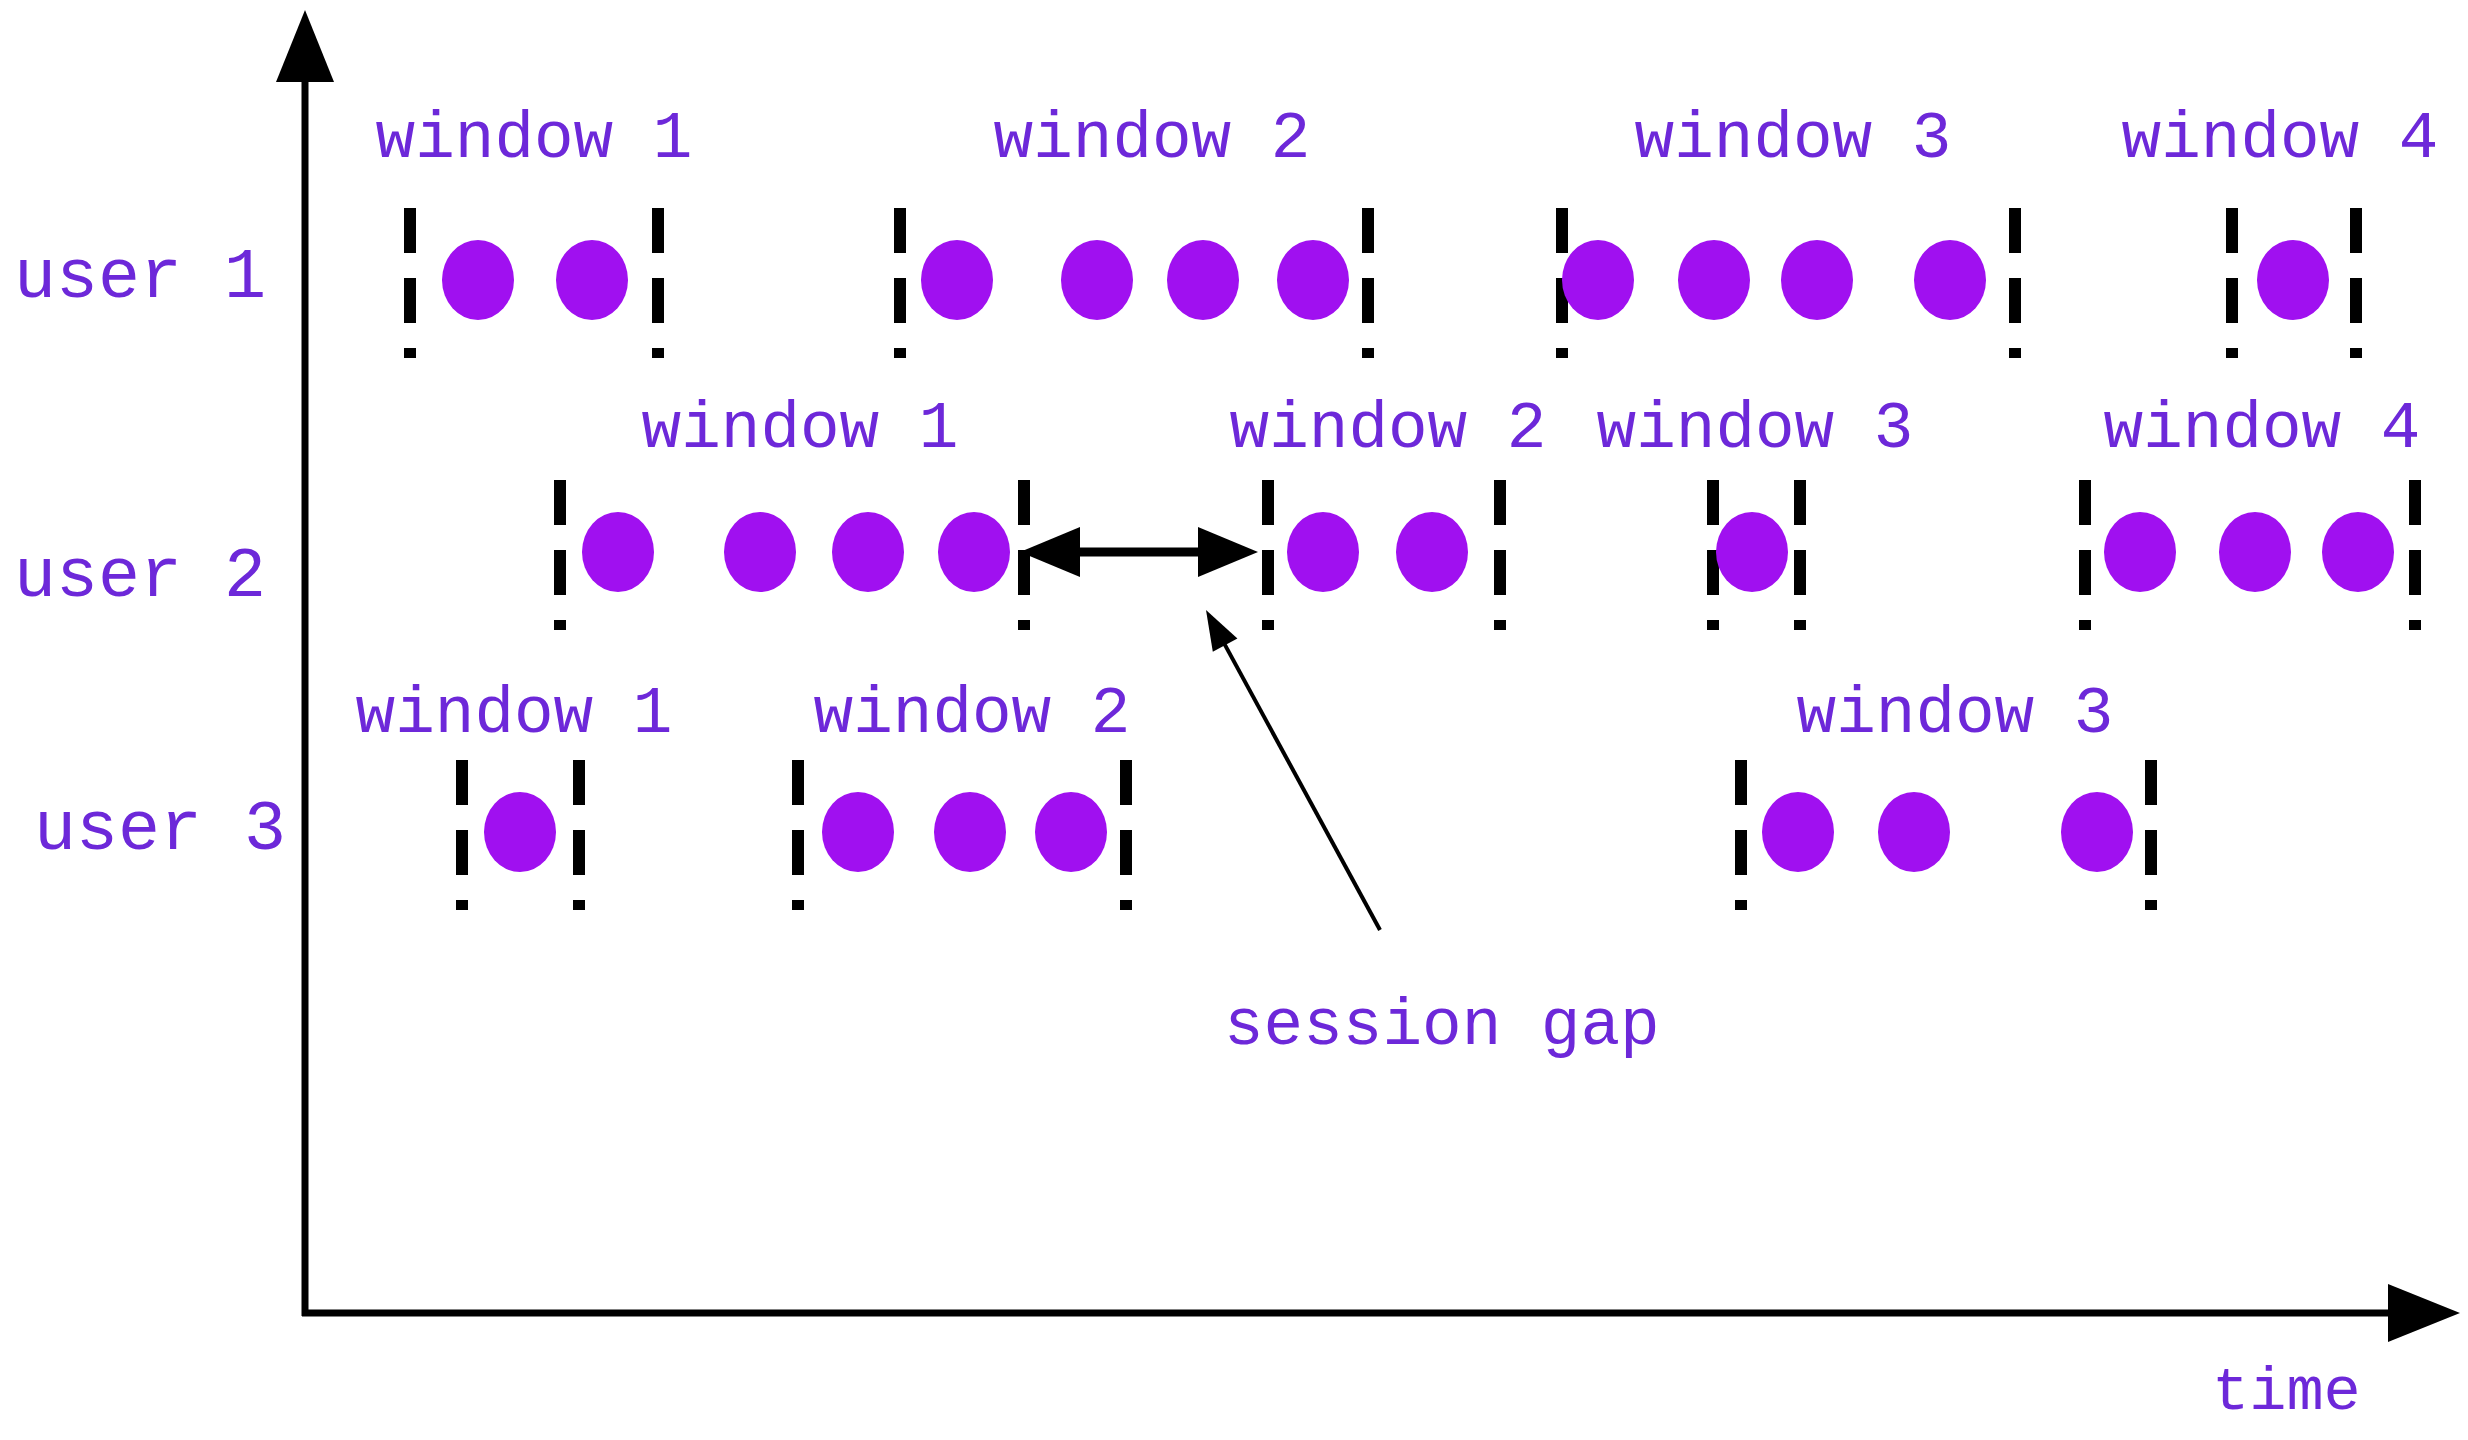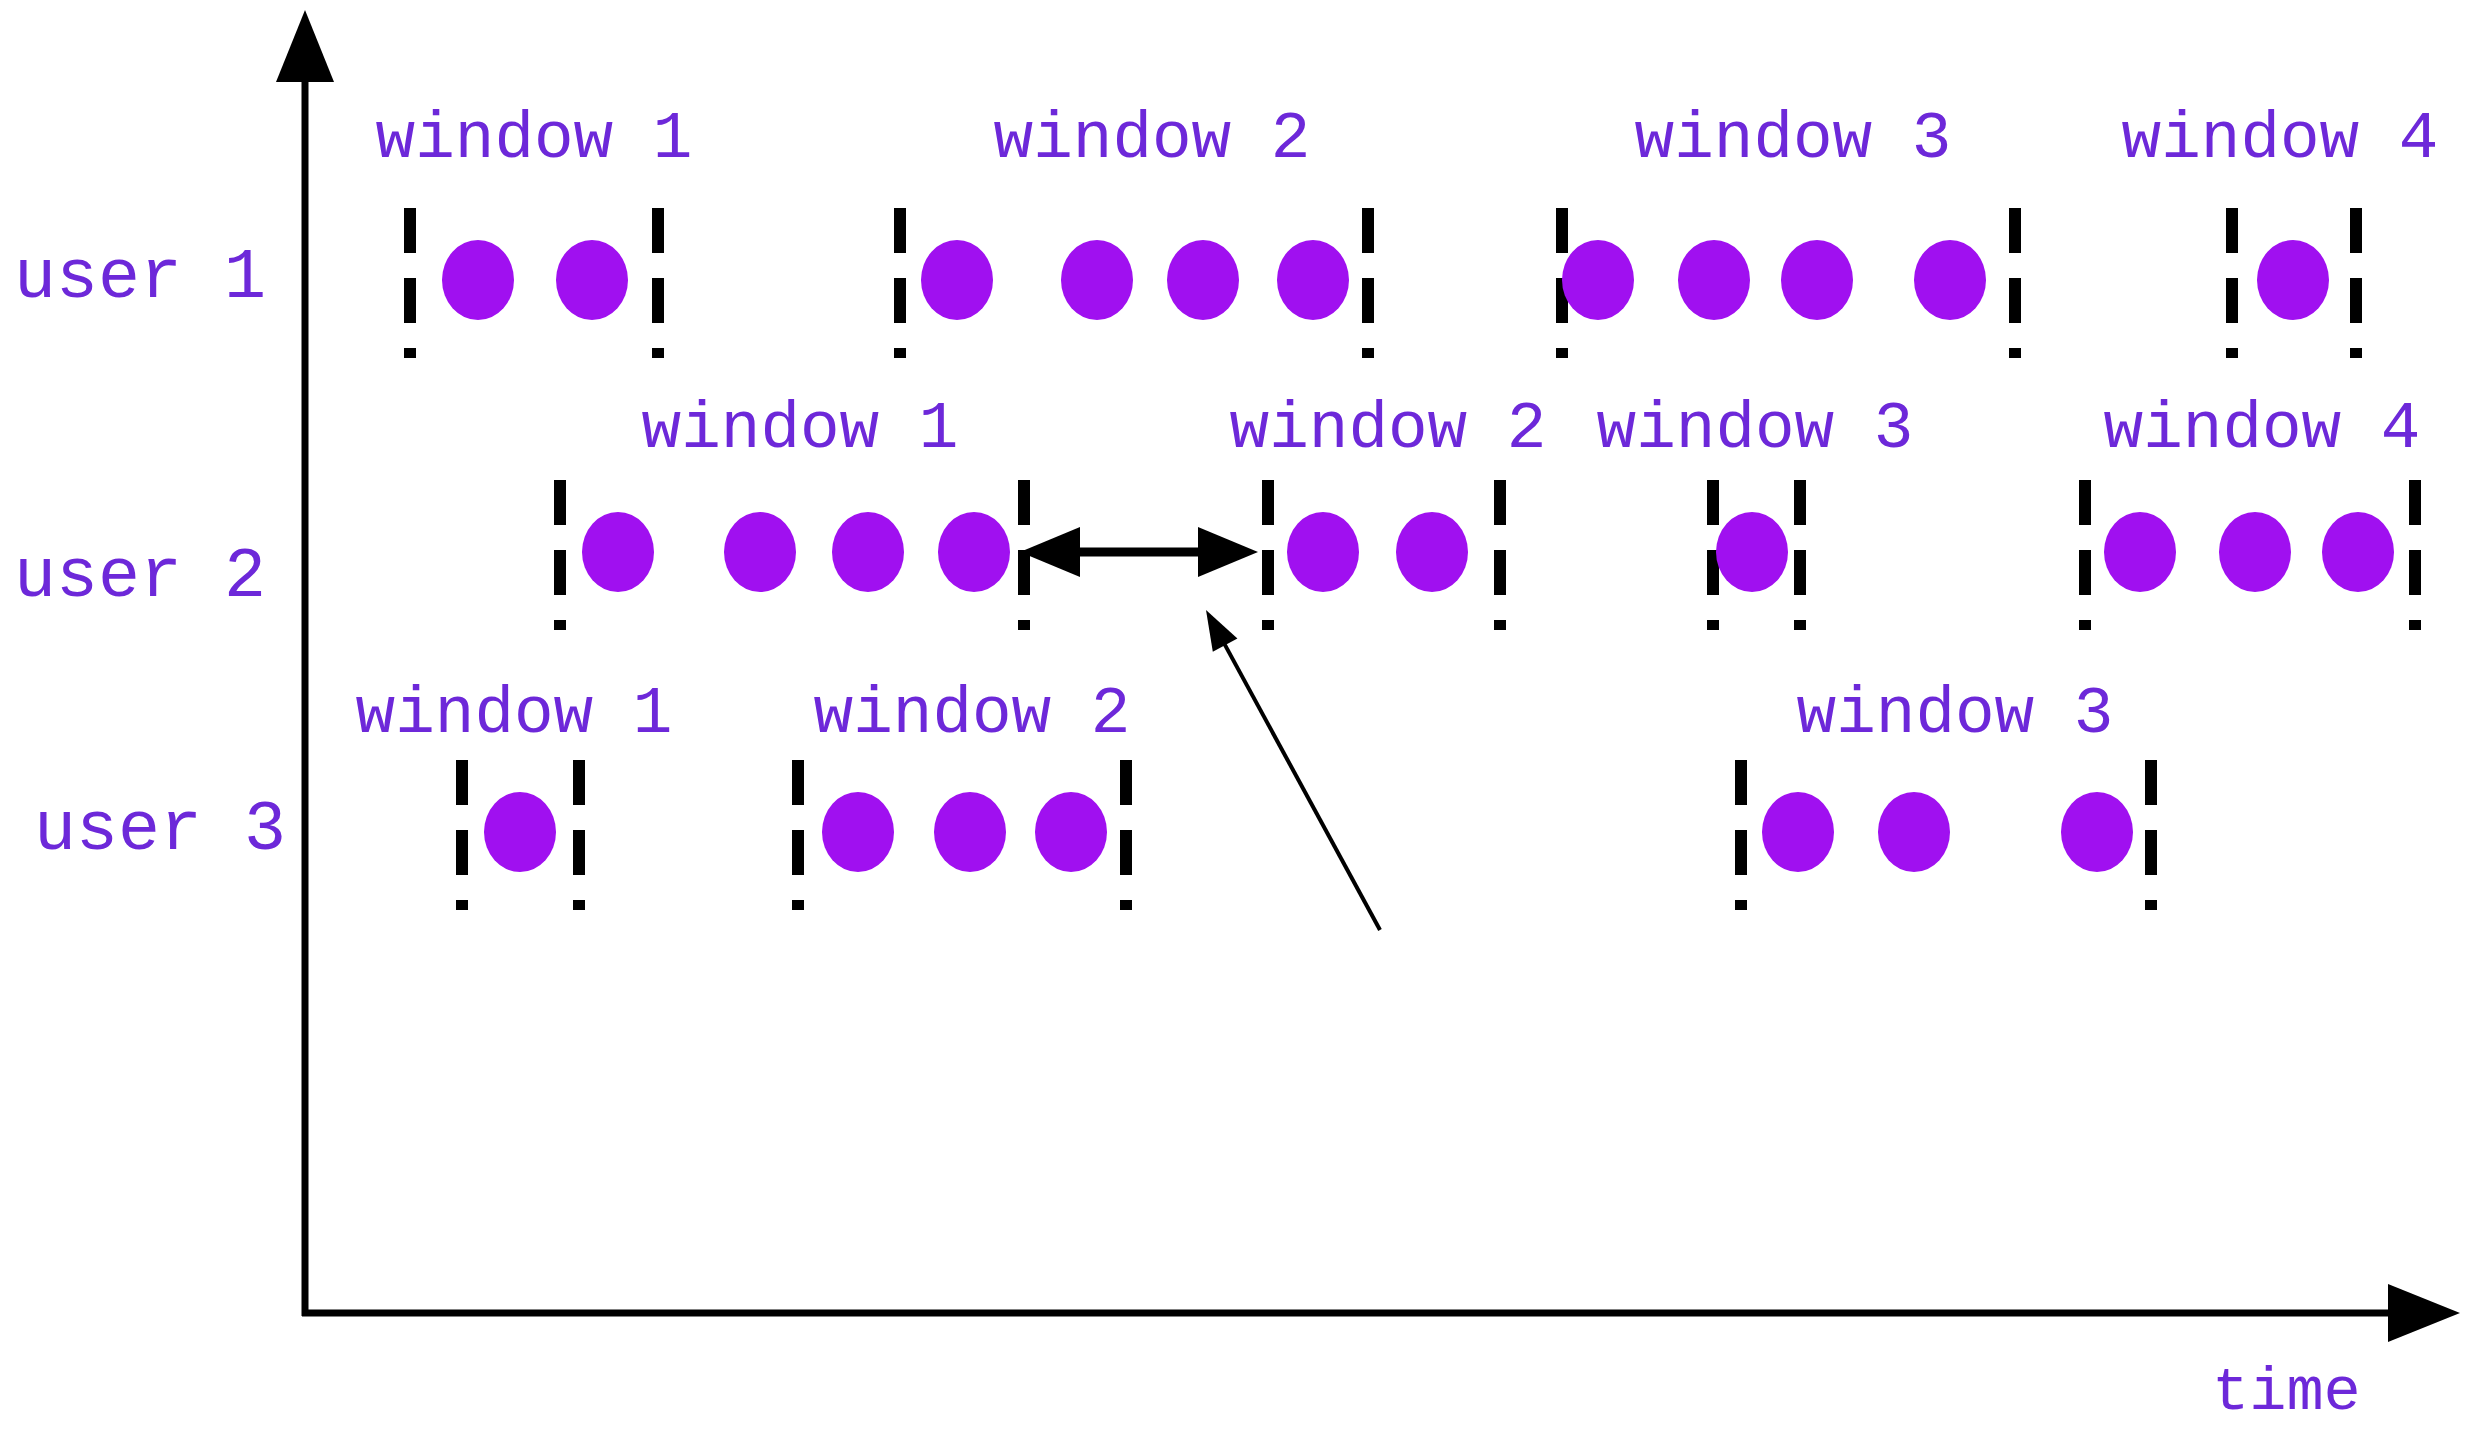--- a/index.html
+++ b/index.html
@@ -107,13 +107,14 @@
       <div class="lbl centered" style="left: 800px; top: 397px; font-size: 66px;">window 1</div>
       <div class="lbl centered" style="left: 1388px; top: 397px; font-size: 66px;">window 2</div>
       <div class="lbl centered" style="left: 1755px; top: 397px; font-size: 66px;">window 3</div>
       <div class="lbl centered" style="left: 2262px; top: 397px; font-size: 66px;">window 4</div>
       <div class="lbl" style="left: 14px; top: 795.6px; font-size: 70px; margin-left: 20px;">user 3</div>
       <div class="lbl centered" style="left: 514px; top: 682px; font-size: 66px;">window 1</div>
       <div class="lbl centered" style="left: 972px; top: 682px; font-size: 66px;">window 2</div>
       <div class="lbl centered" style="left: 1955px; top: 682px; font-size: 66px;">window 3</div>
     </div>
   <div id="time-label" class="lbl" style="left: 2212px; top: 1362px; font-size: 62px;">time</div>
+  <div id="gap-label" class="lbl" style="left: 1224px; top: 994px; font-size: 66px;">session gap</div>
 </div>
 
 </body></html>

